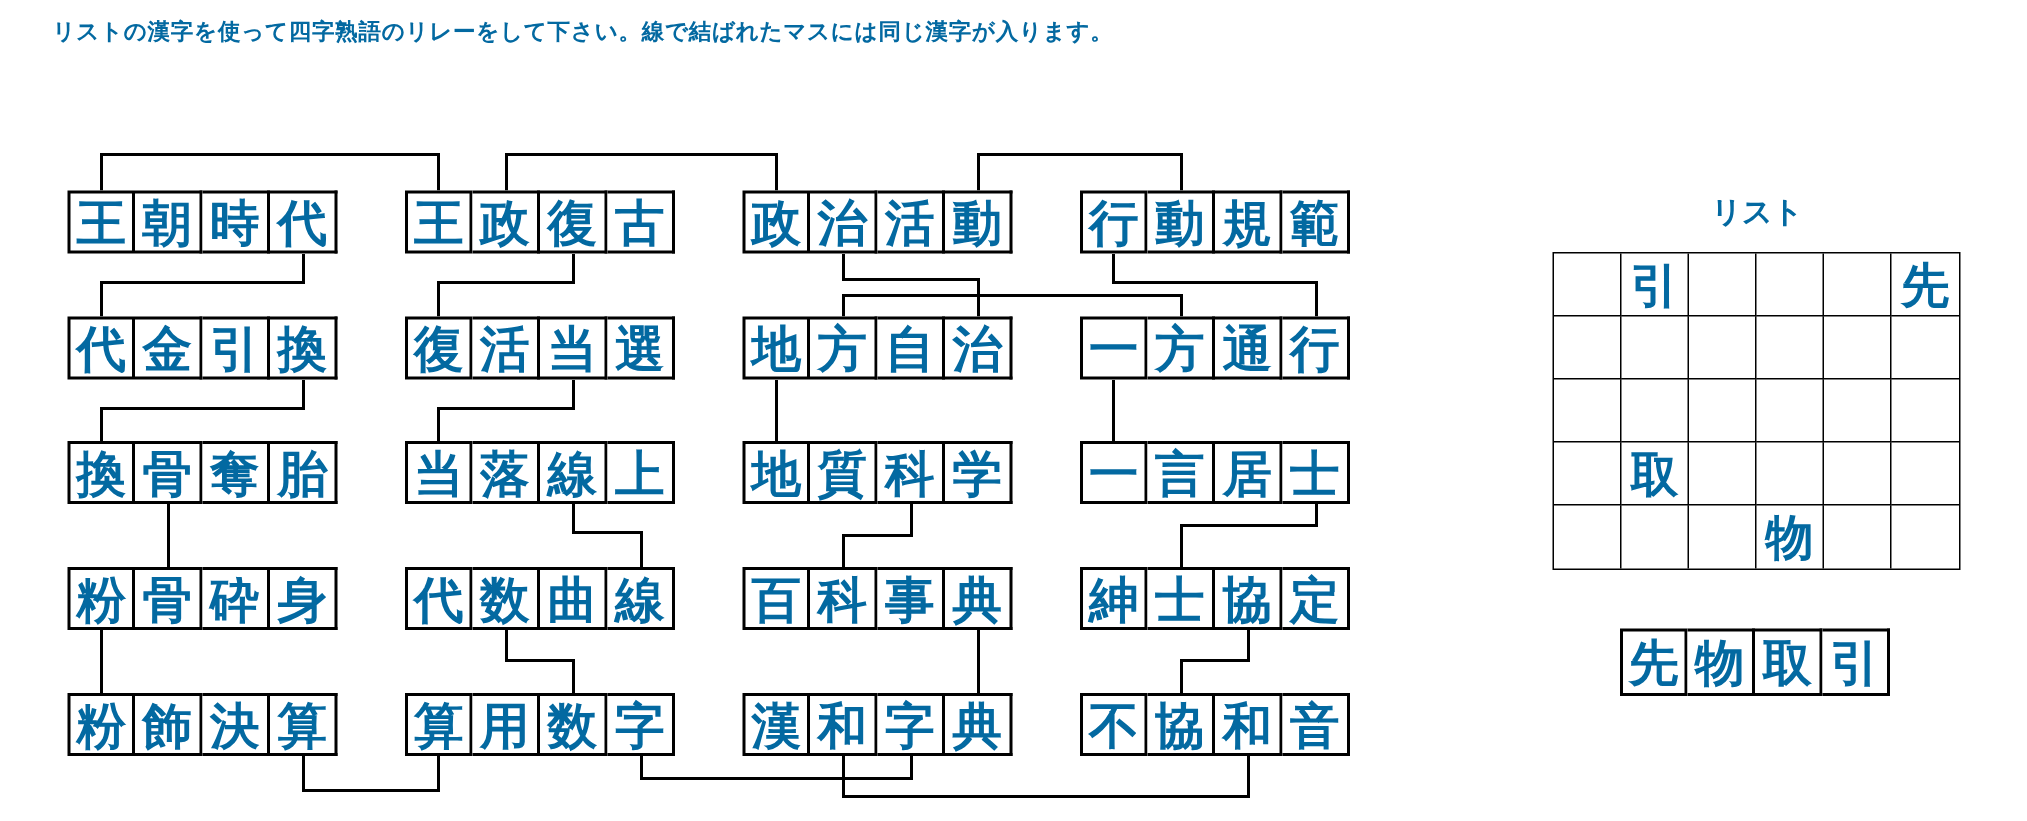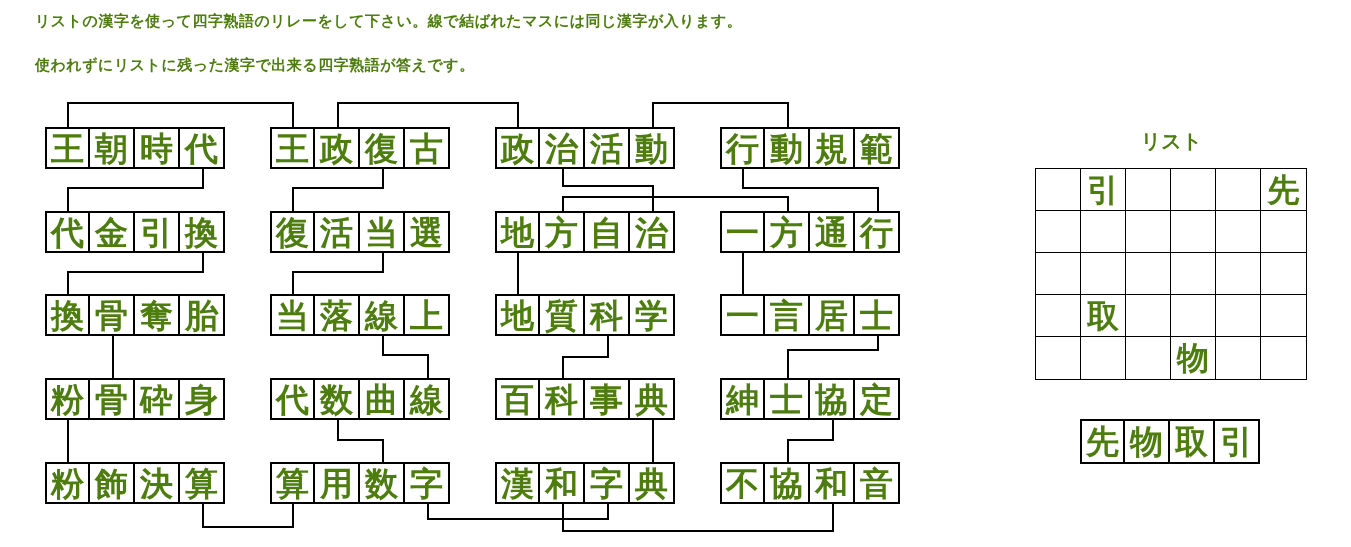--- a/index.html
+++ b/index.html
@@ -1,18 +1,18 @@
 <!DOCTYPE html>
 <html><head>
 <meta charset="utf-8">
 <style>
   html, body { margin:0; padding:0; background:#ffffff; }
   #root {
     position:relative; width:1351px; height:547px; background:#ffffff;
-    color:#4d7c0f; font-family:"Liberation Sans", sans-serif; overflow:hidden;
+    color:#0369a1; font-family:"Liberation Sans", sans-serif; overflow:hidden;
   }
   .instr {
     position:absolute; left:35px; font-size:15px; font-weight:bold;
     letter-spacing:0.5px; white-space:nowrap;
   }
   #instr1 { top:12px; }
   #instr2 { top:56px; }
   #connector-svg { position:absolute; left:0; top:0; pointer-events:none; }
   .word-box { position:absolute; display:flex; background:#fff; }
   .kcell {
@@ -39,21 +39,20 @@
   .lcell:nth-child(6n) { border-right:none; }
   .lcell:nth-last-child(-n+6) { border-bottom:none; }
   #answer-box { position:absolute; left:1080px; top:419px; display:flex; }
   #answer-box .kcell { height:45px; }
 </style>
 </head>
 <body>
 
 <div id="root">
   <div class="instr" id="instr1">リストの漢字を使って四字熟語のリレーをして下さい。線で結ばれたマスには同じ漢字が入ります。</div>
-  <div class="instr" id="instr2">使われずにリストに残った漢字で出来る四字熟語が答えです。</div>
 
   <svg id="connector-svg" width="1351" height="547" shape-rendering="crispEdges">
       <polyline points="67.5,127 67.5,103 292.5,103 292.5,127" fill="none" stroke="#000000" stroke-width="2"></polyline>
       <polyline points="337.5,127 337.5,103 517.5,103 517.5,127" fill="none" stroke="#000000" stroke-width="2"></polyline>
       <polyline points="652.5,127 652.5,103 787.5,103 787.5,127" fill="none" stroke="#000000" stroke-width="2"></polyline>
       <polyline points="202.5,169 202.5,188 67.5,188 67.5,211" fill="none" stroke="#000000" stroke-width="2"></polyline>
       <polyline points="382.5,169 382.5,188 292.5,188 292.5,211" fill="none" stroke="#000000" stroke-width="2"></polyline>
       <polyline points="562.5,169 562.5,186 652.5,186 652.5,211" fill="none" stroke="#000000" stroke-width="2"></polyline>
       <polyline points="742.5,169 742.5,188 877.5,188 877.5,211" fill="none" stroke="#000000" stroke-width="2"></polyline>
       <polyline points="562.5,211 562.5,197 787.5,197 787.5,211" fill="none" stroke="#000000" stroke-width="2"></polyline>

